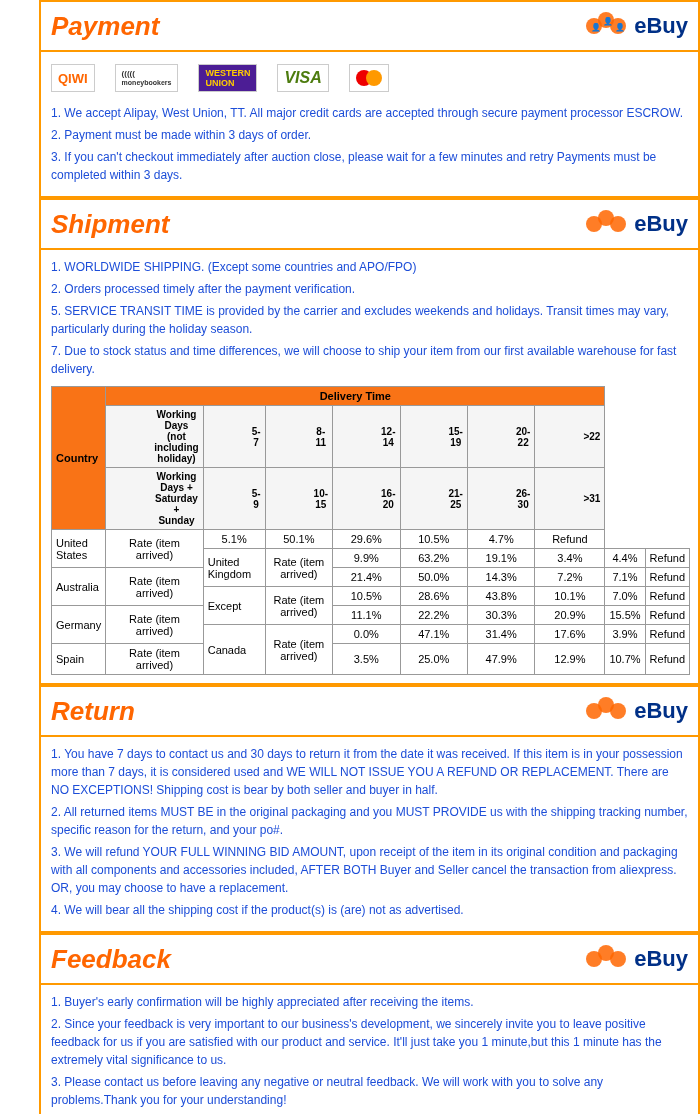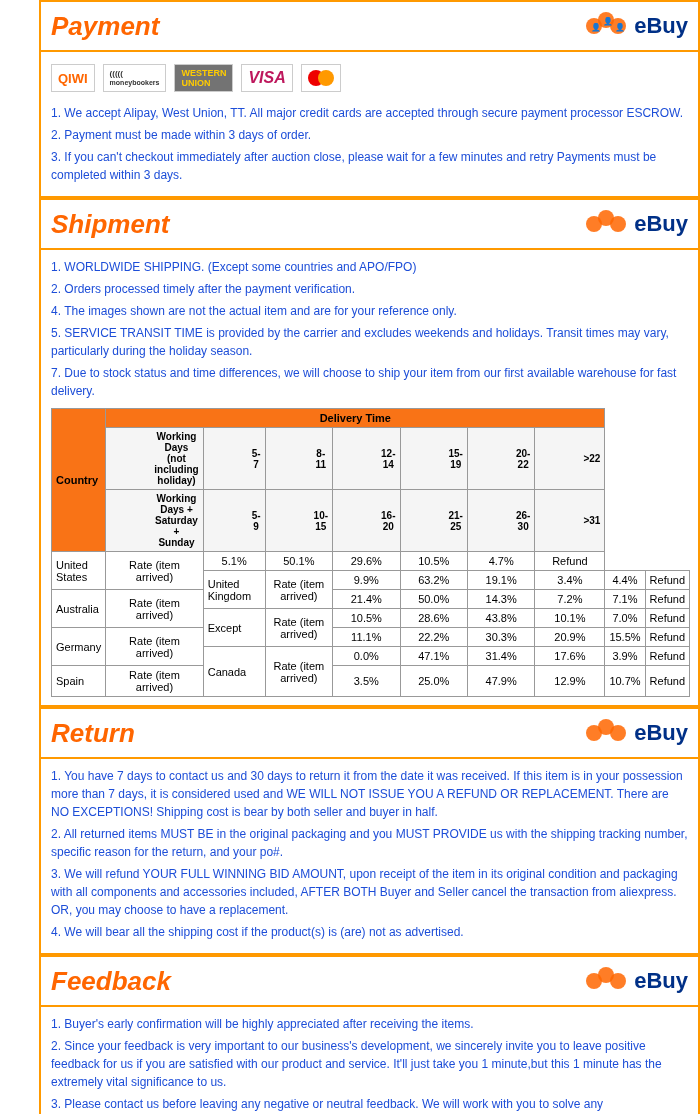--- a/index.html
+++ b/index.html
@@ -42,37 +42,37 @@
     .section-content p, .section-content div.text-block {
       margin-bottom: 4px;
       line-height: 1.5;
       font-size: 12px;
       color: #1d4ed8;
     }
 
     .payment-logos {
       display: flex;
       align-items: center;
-      gap: 8px;
+      gap: 20px;
       margin-bottom: 8px;
       padding: 4px 0;
     }
 
     .logo-box {
       border: 1px solid #ccc;
       padding: 3px 6px;
       font-size: 11px;
       font-weight: bold;
       display: inline-flex;
       align-items: center;
       height: 28px;
     }
     .qiwi { color: #ff6600; font-size: 13px; font-weight: 900; }
-    .western-union { color: #ffcc00; background: #737373; font-size: 9px; font-weight: bold; padding: 3px 6px; }
-    .visa { color: #be185d; font-size: 16px; font-weight: 900; font-style: italic; }
+    .western-union { color: #ffcc00; background: #4c1d95; font-size: 9px; font-weight: bold; padding: 3px 6px; }
+    .visa { color: #4d7c0f; font-size: 16px; font-weight: 900; font-style: italic; }
     .mastercard { 
       display: inline-flex; 
       align-items: center;
     }
     .mc-circle1 { width: 16px; height: 16px; background: #e00; border-radius: 50%; display: inline-block; margin-right: -6px; }
     .mc-circle2 { width: 16px; height: 16px; background: #f90; border-radius: 50%; display: inline-block; }
 
     table.delivery {
       border-collapse: collapse;
       width: 100%;
@@ -161,21 +161,20 @@
         <circle cx="10" cy="18" r="8" fill="#ff6600" opacity="0.85"></circle>
         <circle cx="22" cy="12" r="8" fill="#ff6600" opacity="0.85"></circle>
         <circle cx="34" cy="18" r="8" fill="#ff6600" opacity="0.85"></circle>
       </svg>
       <span>eBuy</span>
     </div>
   </div>
   <div class="section-content">
     <p>1. WORLDWIDE SHIPPING. (Except some countries and APO/FPO)</p>
     <p>2. Orders processed timely after the payment verification.</p>
-    <p>4. The images shown are not the actual item and are for your reference only.</p>
     <p>5. SERVICE TRANSIT TIME is provided by the carrier and excludes weekends and holidays. Transit times may vary, particularly during the holiday season.</p>
     <p>7. Due to stock status and time differences, we will choose to ship your item from our first available warehouse for fast delivery.</p>
 
     <table class="delivery">
       <thead>
         <tr>
           <th rowspan="3" class="country-cell header-main" style="width:80px;">Country</th>
           <th colspan="7" class="header-main">Delivery Time</th>
         </tr>
         <tr>

